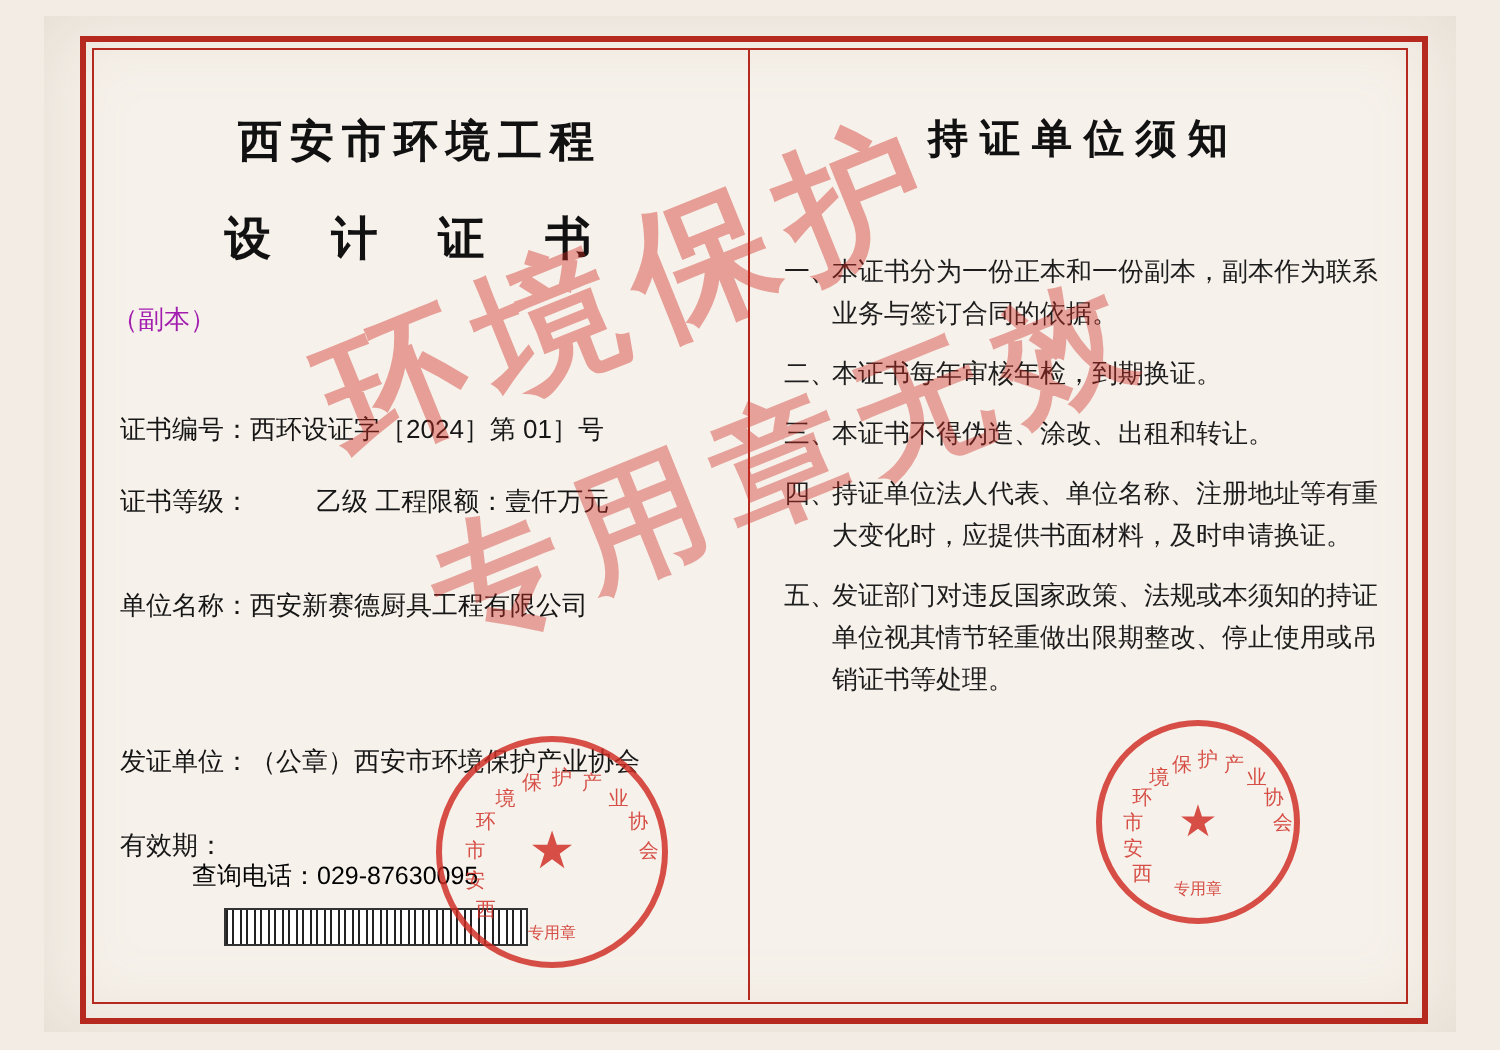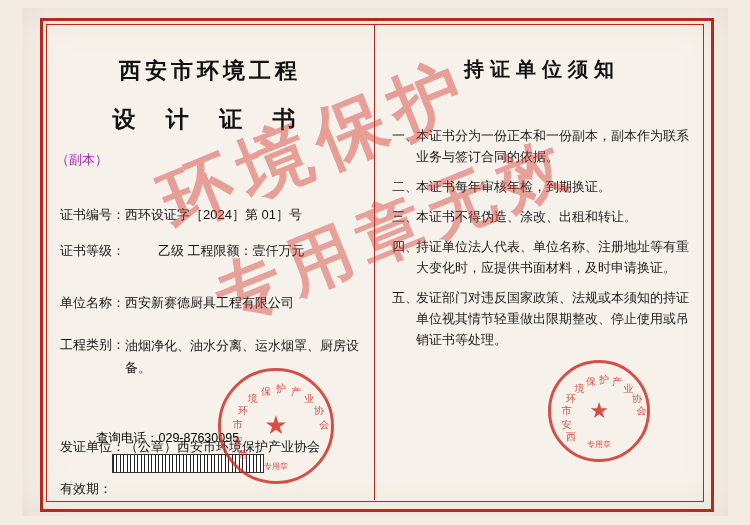--- a/index.html
+++ b/index.html
@@ -211,24 +211,20 @@
     <div class="field row-gap-2">
       <span class="lbl">证书等级：</span>
       <span class="val">乙级    工程限额：壹仟万元</span>
     </div>
 
     <div class="field row-gap-3">
       <span class="lbl">单位名称：</span>
       <span class="val">西安新赛德厨具工程有限公司</span>
     </div>
 
-    <div class="field row-gap-4">
-      <span class="lbl">工程类别：</span>
-      <span class="val val-multi">油烟净化、油水分离、运水烟罩、厨房设备。</span>
-    </div>
 
     <div class="field row-gap-5">
       <span class="lbl">发证单位：</span>
       <span class="val">（公章）西安市环境保护产业协会</span>
     </div>
 
     <div class="field row-gap-6">
       <span class="lbl">有效期：</span>
     </div>
   </div>

